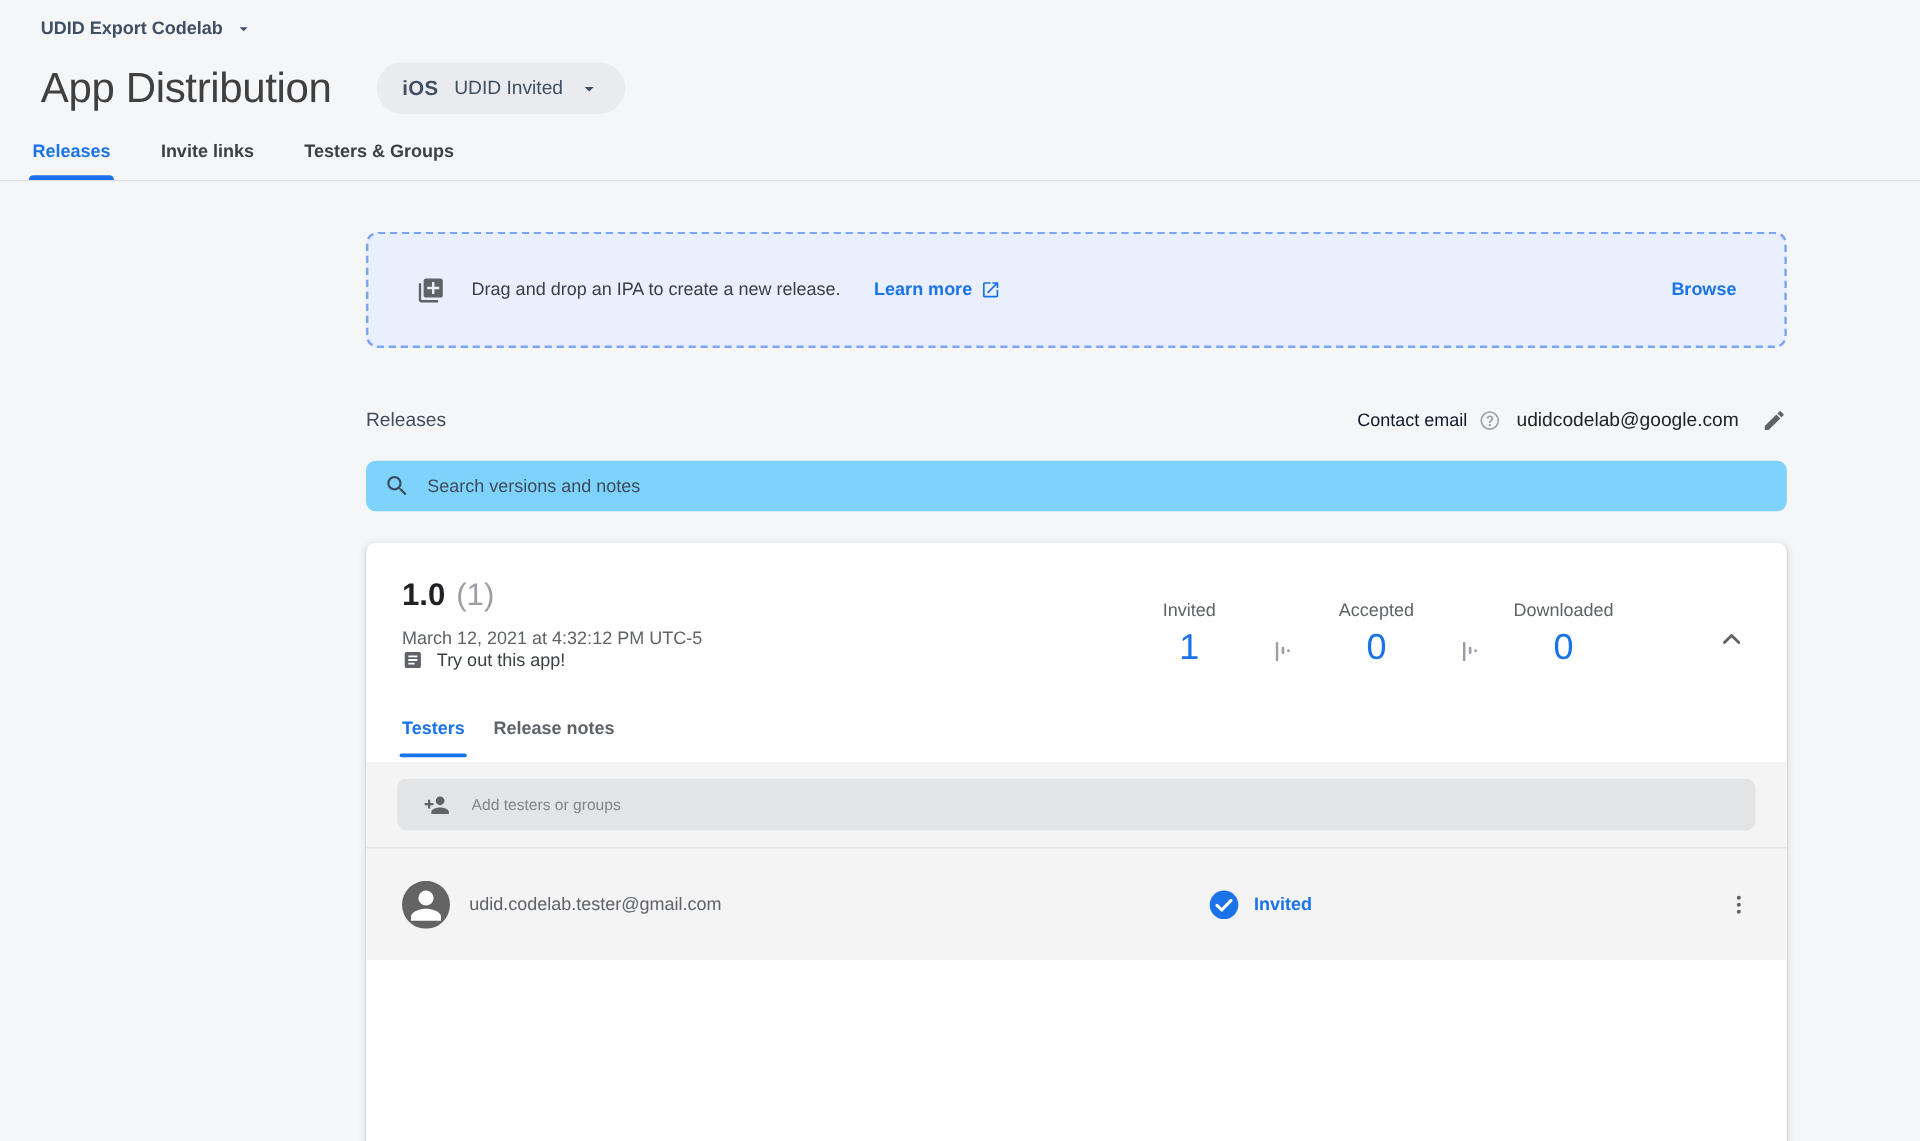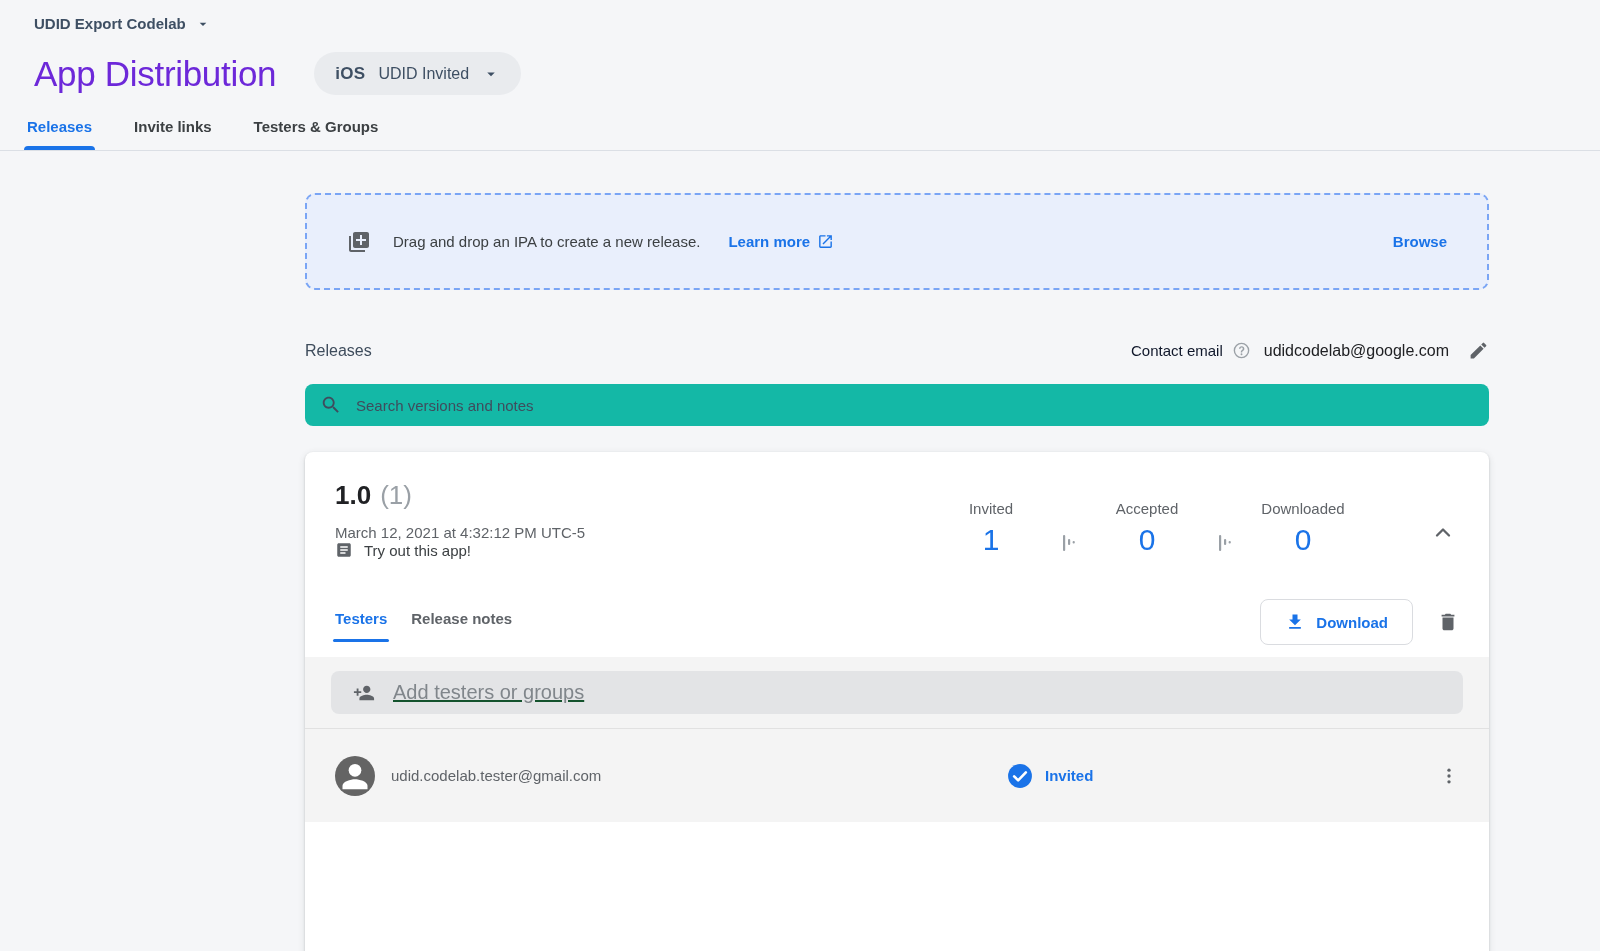--- a/index.html
+++ b/index.html
@@ -9,21 +9,21 @@
     background:#f5f6f8;
     color:#3c4043;
   }
   
   .header { padding:15px 0 0 34px; }
   .project-selector {
     display:inline-flex; align-items:center; gap:9px;
     font-size:15px; font-weight:700; color:#3e4f63; cursor:pointer;
   }
   .title-row { margin-top:19px; display:flex; align-items:center; gap:38px; }
-  .page-title { font-size:35px; font-weight:500; color:#6d28d9; letter-spacing:-0.3px; }
+  .page-title { font-size:35px; font-weight:500; color:#404040; letter-spacing:-0.3px; }
   .app-chip {
     display:inline-flex; align-items:center; gap:13px;
     background:#e9ebee; border-radius:22px; height:43px; padding:0 21px;
     color:#3e4f63; cursor:pointer;
   }
   .app-chip .platform { font-weight:700; font-size:17px; letter-spacing:.3px; }
   .app-chip .name { font-size:16px; }
   
   .tabs { margin-top:23px; padding-left:27px; display:flex; gap:42px; border-bottom:1px solid #dbdfe5; }
   .tab { position:relative; font-size:15px; font-weight:700; color:#3c4043; padding-bottom:15px; cursor:pointer; }
@@ -47,21 +47,21 @@
   .browse { margin-left:auto; color:#1a73e8; font-size:15px; font-weight:700; cursor:pointer; }
   
   .releases-row { margin-top:50px; display:flex; align-items:center; }
   .releases-heading { font-size:16px; color:#3e4c5c; }
   .contact { margin-left:auto; display:flex; align-items:center; gap:9px; }
   .contact .label { font-size:15px; color:#0f172a; }
   .contact .email { font-size:16px; color:#202124; margin-left:4px; }
   .contact .edit { margin-left:10px; cursor:pointer; display:flex; }
   
   .searchbar {
-    margin-top:23px; height:42px; background:#14b8a6; border-radius:8px;
+    margin-top:23px; height:42px; background:#7dd3fc; border-radius:8px;
     display:flex; align-items:center; padding:0 15px; gap:14px;
   }
   .searchbar input {
     flex:1; border:none; background:transparent; outline:none;
     font-family:"Liberation Sans", sans-serif; font-size:15px; color:#3f4c5d;
   }
   .searchbar input::placeholder { color:#3f4c5d; opacity:1; }
   
   .card {
     margin-top:26px; background:#fff; border-radius:8px; height:640px;
@@ -98,21 +98,21 @@
   .icon-btn { background:none; border:none; cursor:pointer; display:flex; padding:0; }
   
   .band { margin-top:4px; background:#f4f4f4; }
   .add-testers-wrap { padding:14px 26px; }
   .add-testers {
     height:43px; background:#e3e4e6; border-radius:8px;
     display:flex; align-items:center; gap:18px; padding:0 22px;
   }
   .add-testers input {
     flex:1; border:none; background:transparent; outline:none;
-    font-family:"Liberation Sans", sans-serif; font-size:20px; color:#14532d;text-decoration:underline;
+    font-family:"Liberation Sans", sans-serif; font-size:13px; color:#14532d;
   }
   .add-testers input::placeholder { color:#80868b; opacity:1; }
   .band-divider { border-top:1px solid #e1e1e1; }
   .tester-row { height:93px; padding:0 30px; display:flex; align-items:center; }
   .tester-email { margin-left:16px; font-size:15px; color:#5f6368; }
   .row-mid { flex:1; display:flex; justify-content:center; }
   .status { display:flex; align-items:center; gap:12px; transform:translateX(30px); }
   .status .status-label { font-size:15px; font-weight:700; color:#1a73e8; }
 </style>
 </head>
@@ -253,37 +253,20 @@
             </svg>
         </span>
       </button>
     </div>
 
     <div class="card-tabs-row">
       <div class="inner-tabs">
         <div class="inner-tab active">Testers</div>
         <div class="inner-tab">Release notes</div>
       </div>
-      <div class="card-actions">
-        <button class="download-btn">
-          <span style="display:flex">
-            <svg width="20" height="20" viewBox="0 0 24 24">
-                <path fill="#1a73e8" d="M19 9h-4V3H9v6H5l7 7 7-7zM5 18v2h14v-2H5z"></path>
-              </svg>
-          </span>
-          <span>Download</span>
-        </button>
-        <button class="icon-btn">
-          <span style="display:flex">
-            <svg width="22" height="22" viewBox="0 0 24 24">
-                <path fill="#5f6368" d="M6 19c0 1.1.9 2 2 2h8c1.1 0 2-.9 2-2V7H6v12zM19 4h-3.5l-1-1h-5l-1 1H5v2h14V4z"></path>
-              </svg>
-          </span>
-        </button>
-      </div>
     </div>
 
     <div class="band">
       <div class="add-testers-wrap">
         <div class="add-testers">
           <span style="display:flex">
             <svg width="22" height="22" viewBox="0 0 24 24">
                 <path fill="#5f6368" d="M15 12c2.21 0 4-1.79 4-4s-1.79-4-4-4-4 1.79-4 4 1.79 4 4 4zm-9-2V7H4v3H1v2h3v3h2v-3h3v-2H6zm9 4c-2.67 0-8 1.34-8 4v2h16v-2c0-2.66-5.33-4-8-4z"></path>
               </svg>
           </span>

